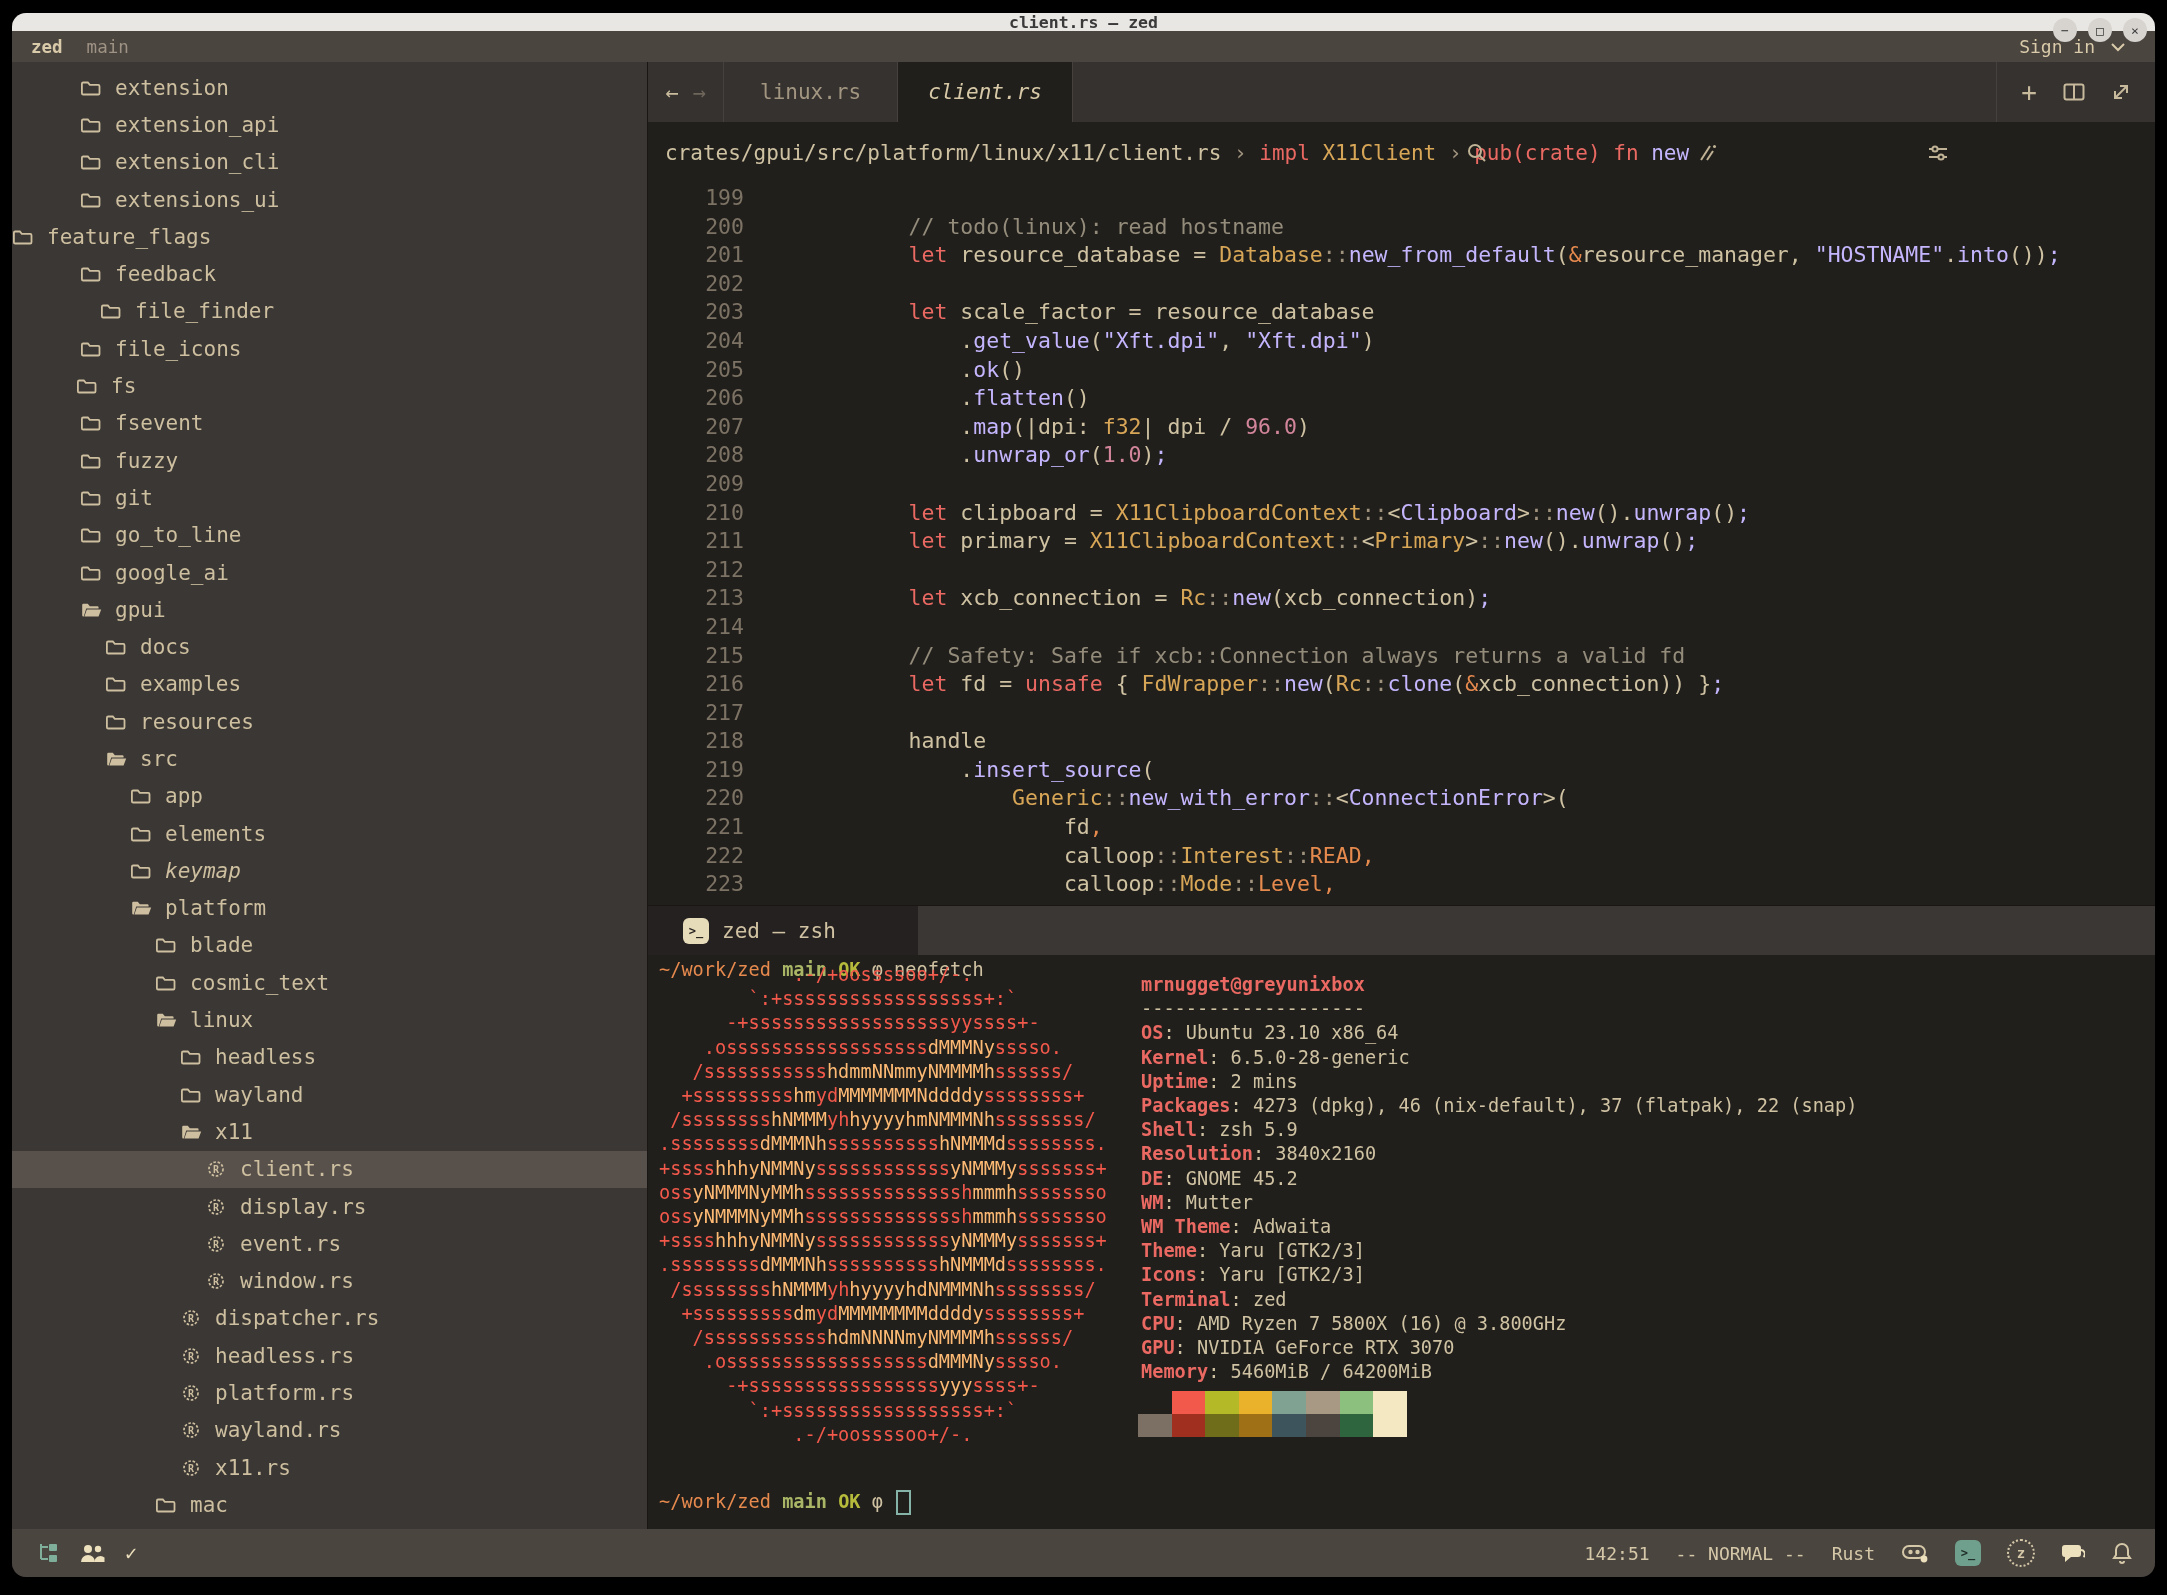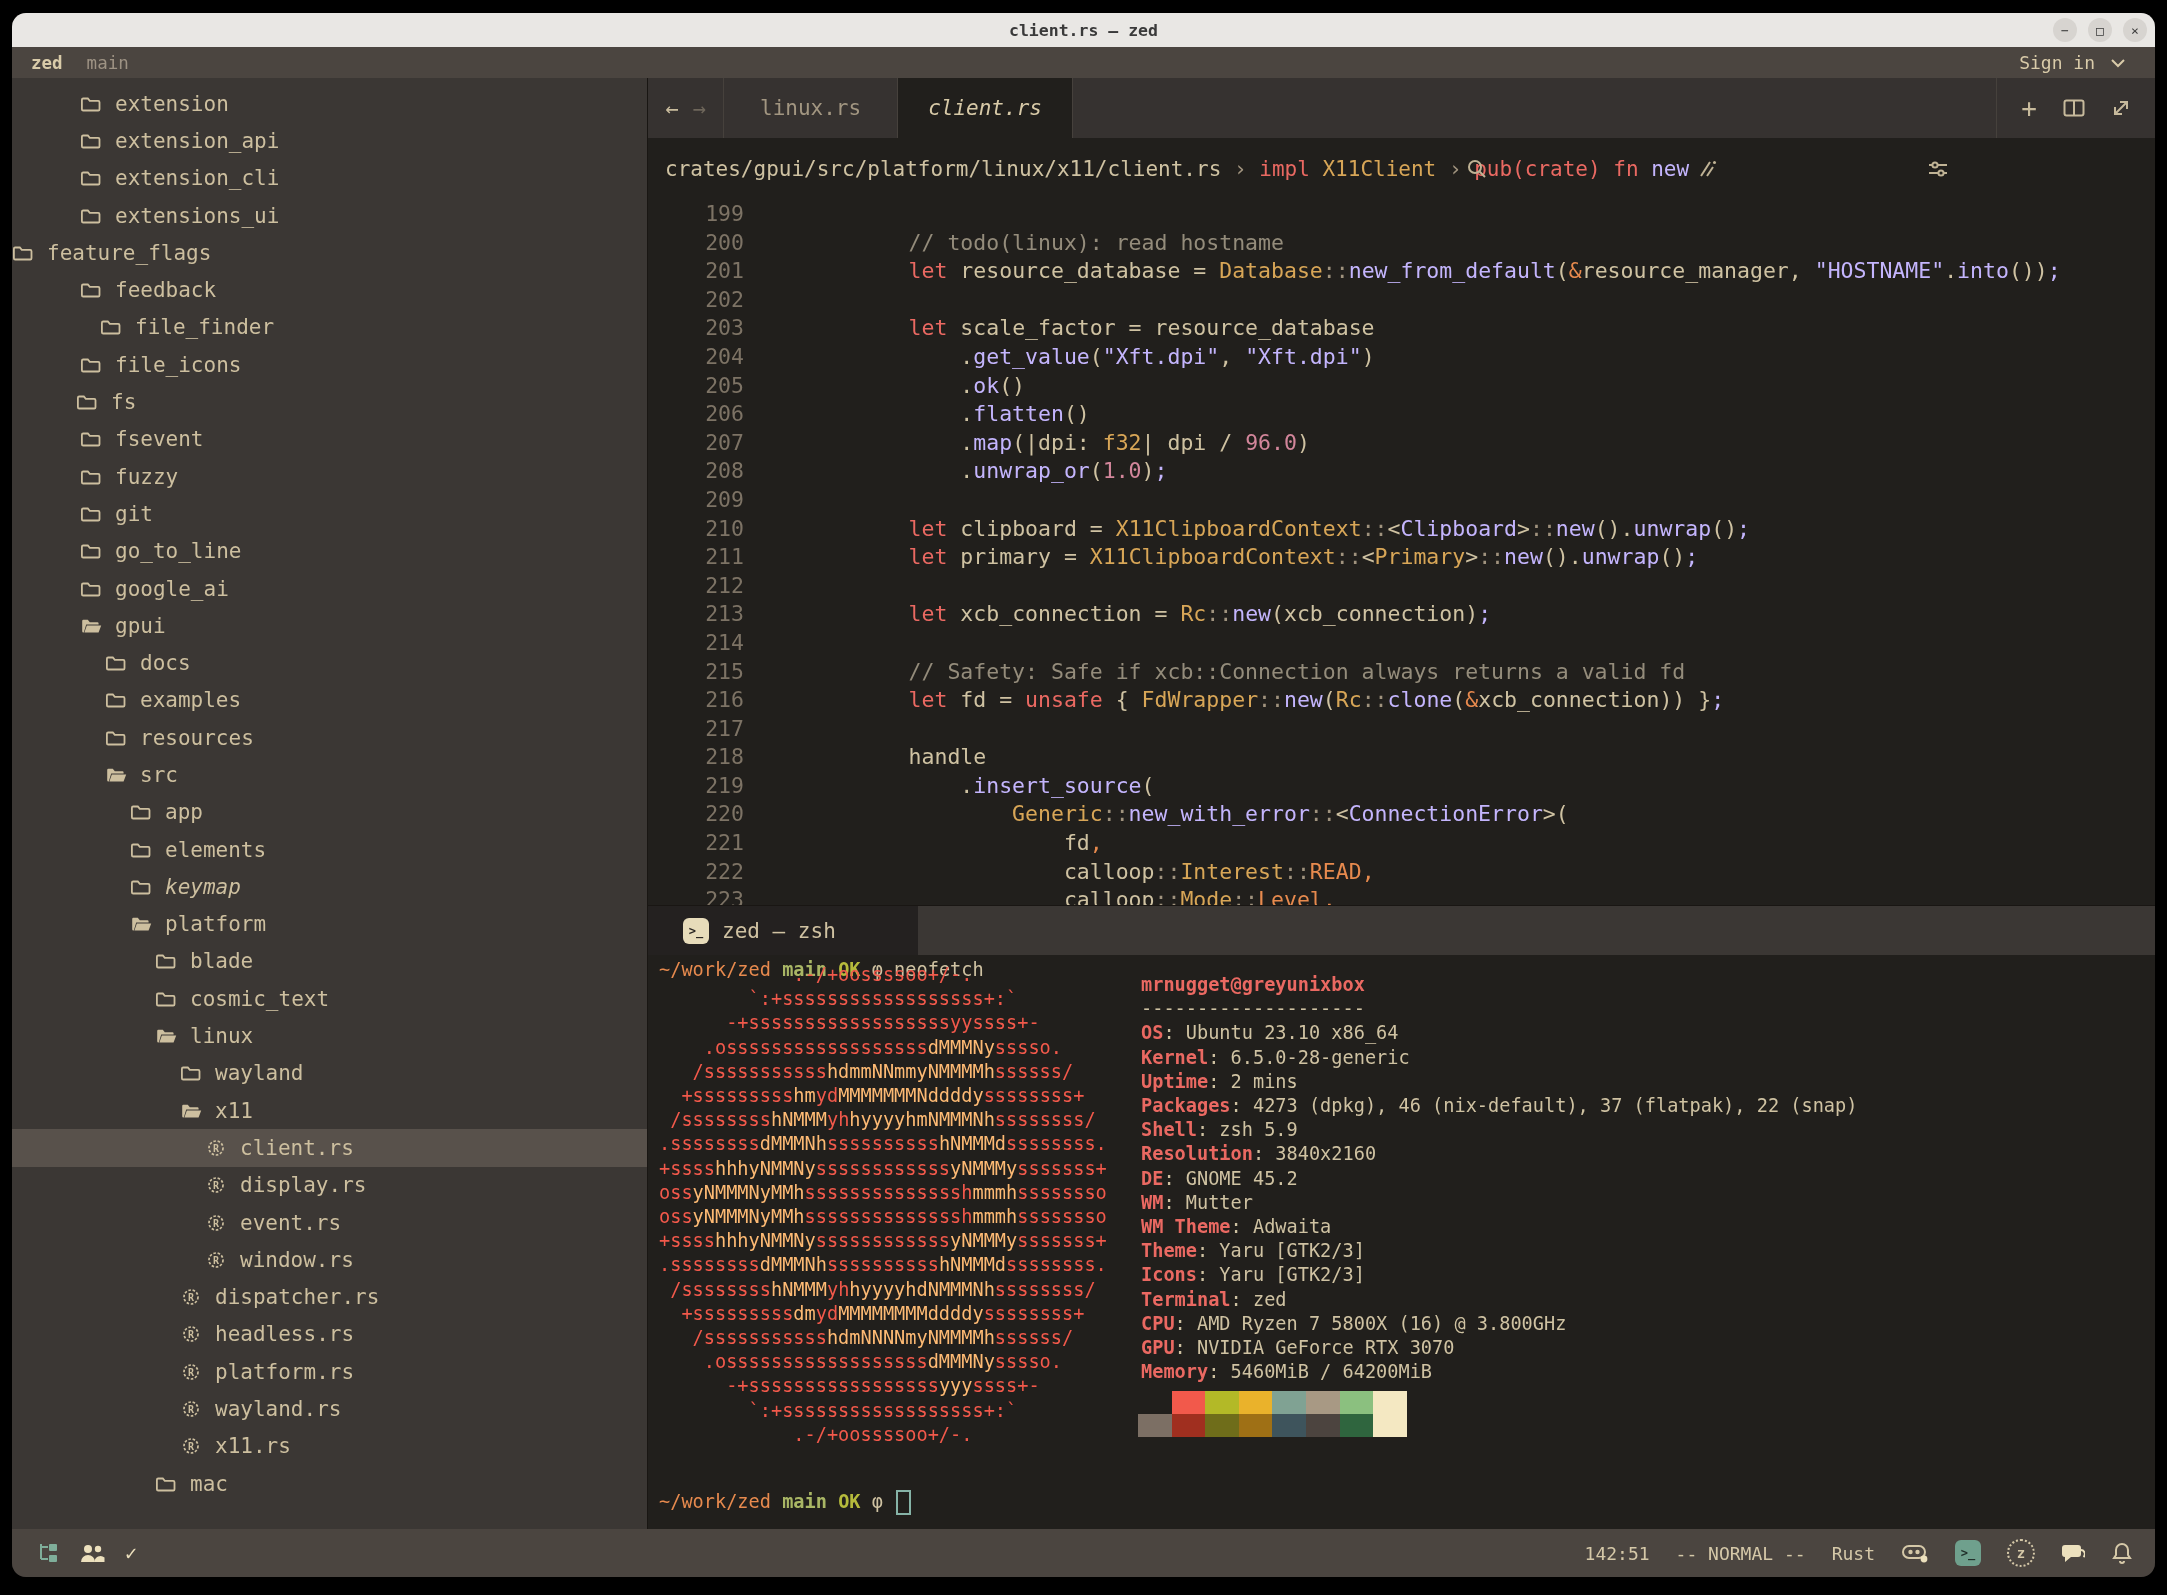--- a/index.html
+++ b/index.html
@@ -1,21 +1,21 @@
 <!DOCTYPE html>
 <html><head>
 <meta charset="utf-8">
 <style>
   html,body{margin:0;padding:0;background:#000;}
   #canvas{position:relative;width:2167px;height:1595px;background:#000;overflow:hidden;
           font-family:"DejaVu Sans Mono",monospace;-webkit-font-smoothing:antialiased;}
   .window{position:absolute;left:12px;top:13px;width:2143px;height:1564px;border-radius:14px;
           overflow:hidden;display:flex;flex-direction:column;background:#211f1c;}
   
-  .titlebar{height:34px;background:#e9e7e4;display:flex;align-items:center;justify-content:center;
+  .titlebar{height:18px;background:#e9e7e4;display:flex;align-items:center;justify-content:center;
             position:relative;flex:0 0 auto;}
   .title-text{font-size:16.5px;font-weight:600;color:#3a3a3a;}
   .win-controls{position:absolute;right:8px;top:5px;display:flex;gap:11px;}
   .win-btn{width:24px;height:24px;border-radius:50%;background:#d7d4d0;color:#3a3a3a;
            display:flex;align-items:center;justify-content:center;font-size:13px;line-height:1;}
   
   .menubar{height:31px;background:#4b4540;display:flex;align-items:center;padding:0 28px 0 19px;
            flex:0 0 auto;font-size:17.5px;}
   .menu-project{color:#d9cba9;font-weight:600;}
   .menu-branch{color:#9e9384;margin-left:24px;}
@@ -193,20 +193,23 @@
           <div class="tree-row" style="padding-left: 143px;"><span class="tree-icon"><svg width="22" height="20" viewBox="0 0 22 20">
                 <path d="M3.2 4.5 h4.6 l2 2.4 h8.4 a1.3 1.3 0 0 1 1.3 1.3 v7 a1.3 1.3 0 0 1 -1.3 1.3 H3.2 a1.3 1.3 0 0 1 -1.3 -1.3 V5.8 a1.3 1.3 0 0 1 1.3 -1.3 z" fill="none" stroke="#cdbf9f" stroke-width="1.8"></path>
               </svg></span><span class="tree-label">blade</span></div>
           <div class="tree-row" style="padding-left: 143px;"><span class="tree-icon"><svg width="22" height="20" viewBox="0 0 22 20">
                 <path d="M3.2 4.5 h4.6 l2 2.4 h8.4 a1.3 1.3 0 0 1 1.3 1.3 v7 a1.3 1.3 0 0 1 -1.3 1.3 H3.2 a1.3 1.3 0 0 1 -1.3 -1.3 V5.8 a1.3 1.3 0 0 1 1.3 -1.3 z" fill="none" stroke="#cdbf9f" stroke-width="1.8"></path>
               </svg></span><span class="tree-label">cosmic_text</span></div>
           <div class="tree-row" style="padding-left: 143px;"><span class="tree-icon"><svg width="22" height="20" viewBox="0 0 22 20">
                 <path d="M2.2 5 a1.2 1.2 0 0 1 1.2 -1.2 h4.4 l2 2.4 h7.6 a1.2 1.2 0 0 1 1.2 1.2 v1 H6.2 L3.8 16.5 H3.4 a1.2 1.2 0 0 1 -1.2 -1.2 z" fill="#cdbf9f"></path>
                 <path d="M6.8 9.4 h14.4 l-2.6 7.1 H4.4 z" fill="#cdbf9f"></path>
               </svg></span><span class="tree-label">linux</span></div>
+          <div class="tree-row" style="padding-left: 168px;"><span class="tree-icon"><svg width="22" height="20" viewBox="0 0 22 20">
+                <path d="M3.2 4.5 h4.6 l2 2.4 h8.4 a1.3 1.3 0 0 1 1.3 1.3 v7 a1.3 1.3 0 0 1 -1.3 1.3 H3.2 a1.3 1.3 0 0 1 -1.3 -1.3 V5.8 a1.3 1.3 0 0 1 1.3 -1.3 z" fill="none" stroke="#cdbf9f" stroke-width="1.8"></path>
+              </svg></span><span class="tree-label">headless</span></div>
           <div class="tree-row" style="padding-left: 168px;"><span class="tree-icon"><svg width="22" height="20" viewBox="0 0 22 20">
                 <path d="M3.2 4.5 h4.6 l2 2.4 h8.4 a1.3 1.3 0 0 1 1.3 1.3 v7 a1.3 1.3 0 0 1 -1.3 1.3 H3.2 a1.3 1.3 0 0 1 -1.3 -1.3 V5.8 a1.3 1.3 0 0 1 1.3 -1.3 z" fill="none" stroke="#cdbf9f" stroke-width="1.8"></path>
               </svg></span><span class="tree-label">wayland</span></div>
           <div class="tree-row" style="padding-left: 168px;"><span class="tree-icon"><svg width="22" height="20" viewBox="0 0 22 20">
                 <path d="M2.2 5 a1.2 1.2 0 0 1 1.2 -1.2 h4.4 l2 2.4 h7.6 a1.2 1.2 0 0 1 1.2 1.2 v1 H6.2 L3.8 16.5 H3.4 a1.2 1.2 0 0 1 -1.2 -1.2 z" fill="#cdbf9f"></path>
                 <path d="M6.8 9.4 h14.4 l-2.6 7.1 H4.4 z" fill="#cdbf9f"></path>
               </svg></span><span class="tree-label">x11</span></div>
           <div class="tree-row selected" style="padding-left: 193px;"><span class="tree-icon"><svg width="22" height="20" viewBox="0 0 22 20">
                 <circle cx="11" cy="10" r="7" fill="none" stroke="#cdbf9f" stroke-width="1.7" stroke-dasharray="2.6 1.7"></circle>
                 <text x="11" y="13.6" font-size="10" font-weight="bold" text-anchor="middle" fill="#cdbf9f" font-family="DejaVu Sans Mono, monospace">R</text>

